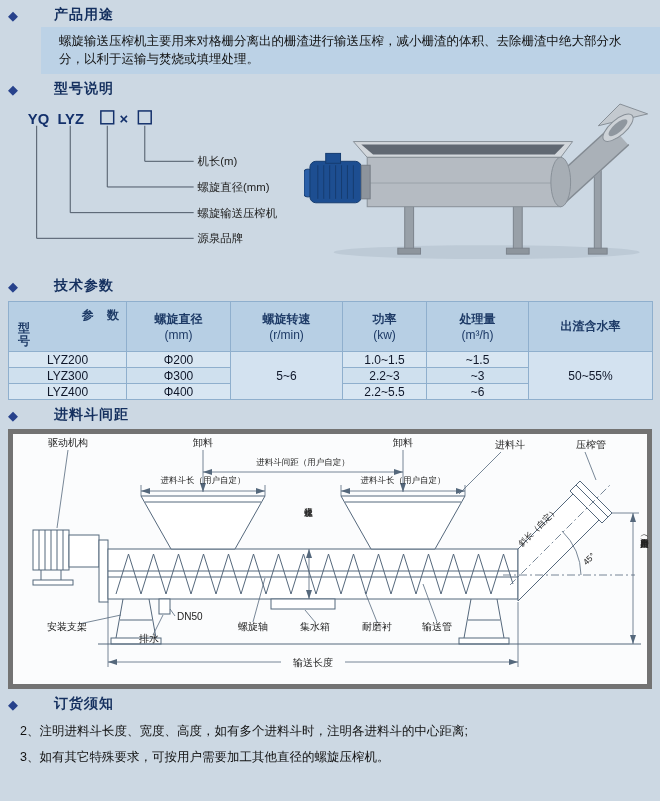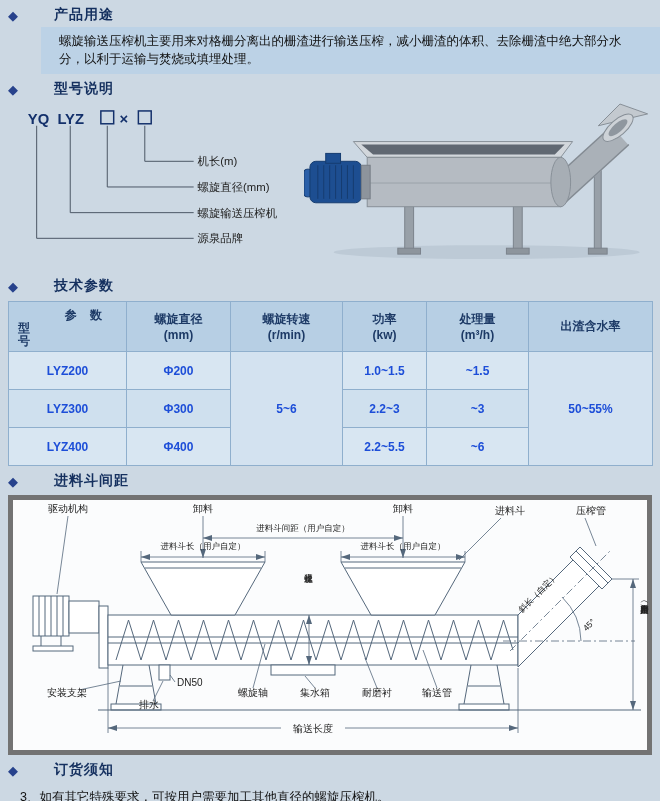--- a/index.html
+++ b/index.html
@@ -20,31 +20,31 @@
 
   .model-wrap { display:flex; align-items:flex-start; padding:0 4px 0 10px; height:170px;gap:16px; }
   .code-txt { font-size:15px; font-weight:bold; fill:#13306b; }
   .code-box { fill:none; stroke:#13306b; stroke-width:1.5; }
   .code-line { stroke:#4a5564; stroke-width:1; fill:none; }
   .mlabel { font-size:11.5px; fill:#222; }
 
   table.params { border-collapse:collapse; margin:3px 8px 0 8px; width:644px; table-layout:fixed; }
   .params th,.params td { border:1px solid #8fafcd; text-align:center; vertical-align:middle; }
   .params thead th { background:#b7cfe4; color:#1d3a66; font-size:12px; font-weight:bold; height:50px; }
-  .params td { font-size:12px; color:#1d4ed8; height:38px; background:#d8e6f2;font-weight:bold; }
+  .params td { font-size:12px; color:#0f172a; height:16px; background:#d8e6f2; }
   .params tr.alt td { background:#cfe0ee; }
   .params td.merged { background:#d3e2f0; }
   .corner-cell { position:relative;
     background-image:linear-gradient(to bottom right,
       transparent calc(50% - 0.6px), #8fafcd calc(50% - 0.6px),
       #8fafcd calc(50% + 0.6px), transparent calc(50% + 0.6px));
   }
-  .corner-top { position:absolute; top:5px; right:24px; white-space:pre; }
+  .corner-top { position:absolute; top:5px; right:7px; white-space:pre; }
   .corner-bottom { position:absolute; bottom:3px; left:9px; white-space:pre-line; text-align:left; line-height:13px; }
-  .unit { display:block; font-weight:bold; }
+  .unit { display:block; font-weight:normal; }
 
   .drawing-box { background:#fbfcfd; border:5px solid #737373; margin:2px 8px 0 8px; }
   .dwg .ln  { stroke:#55687c; stroke-width:1; fill:none; }
   .dwg .fil { stroke:#55687c; stroke-width:1; fill:#fff; }
   .dwg .dim { stroke:#55687c; stroke-width:0.8; fill:none; }
   .dwg .cdot{ stroke:#55687c; stroke-width:0.8; fill:none; stroke-dasharray:8 3 2 3; }
   .dwg .ah  { fill:#55687c; }
   .dwg .lbl { font-size:10px; fill:#222; text-anchor:middle; }
   .dwg .dimlbl { font-size:8.5px; fill:#222; text-anchor:middle; }
   .dwg .ta-s { text-anchor:start; }
@@ -323,16 +323,17 @@
       </g>
       <text x="300" y="232" class="lbl">输送长度</text>
     </svg>
   </div>
 
   <div class="section-header">
     <span class="diamond">◆</span>
     <span class="section-title">订货须知</span>
   </div>
   <div class="notes">
+    <div class="note-line">2、注明进料斗长度、宽度、高度，如有多个进料斗时，注明各进料斗的中心距离;</div>
     <div class="note-line">3、如有其它特殊要求，可按用户需要加工其他直径的螺旋压榨机。</div>
   </div>
 
 </div>
 
 </body></html>

